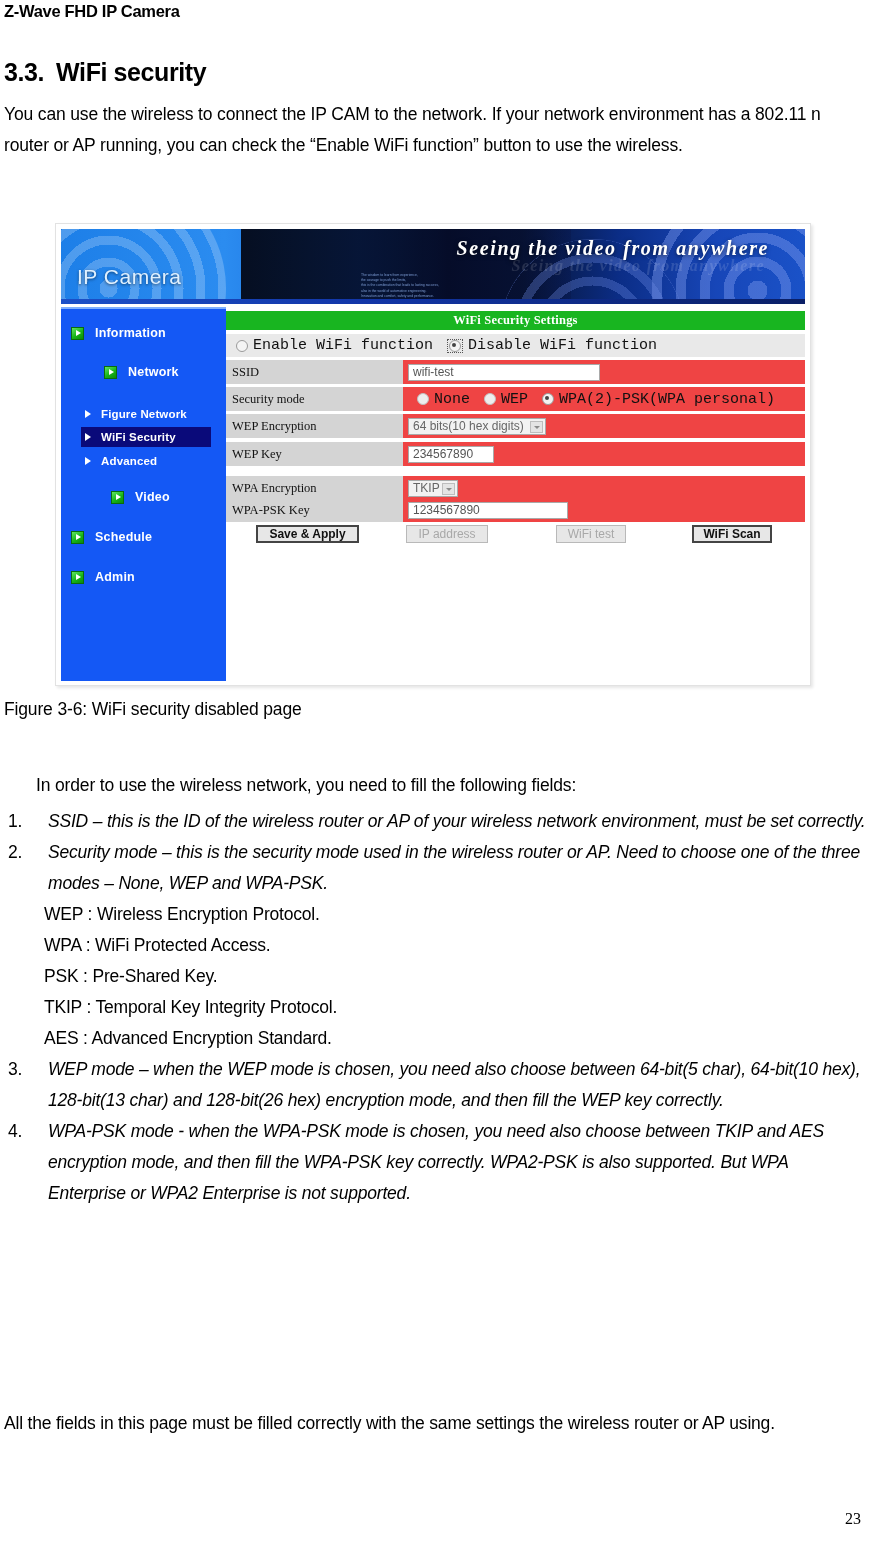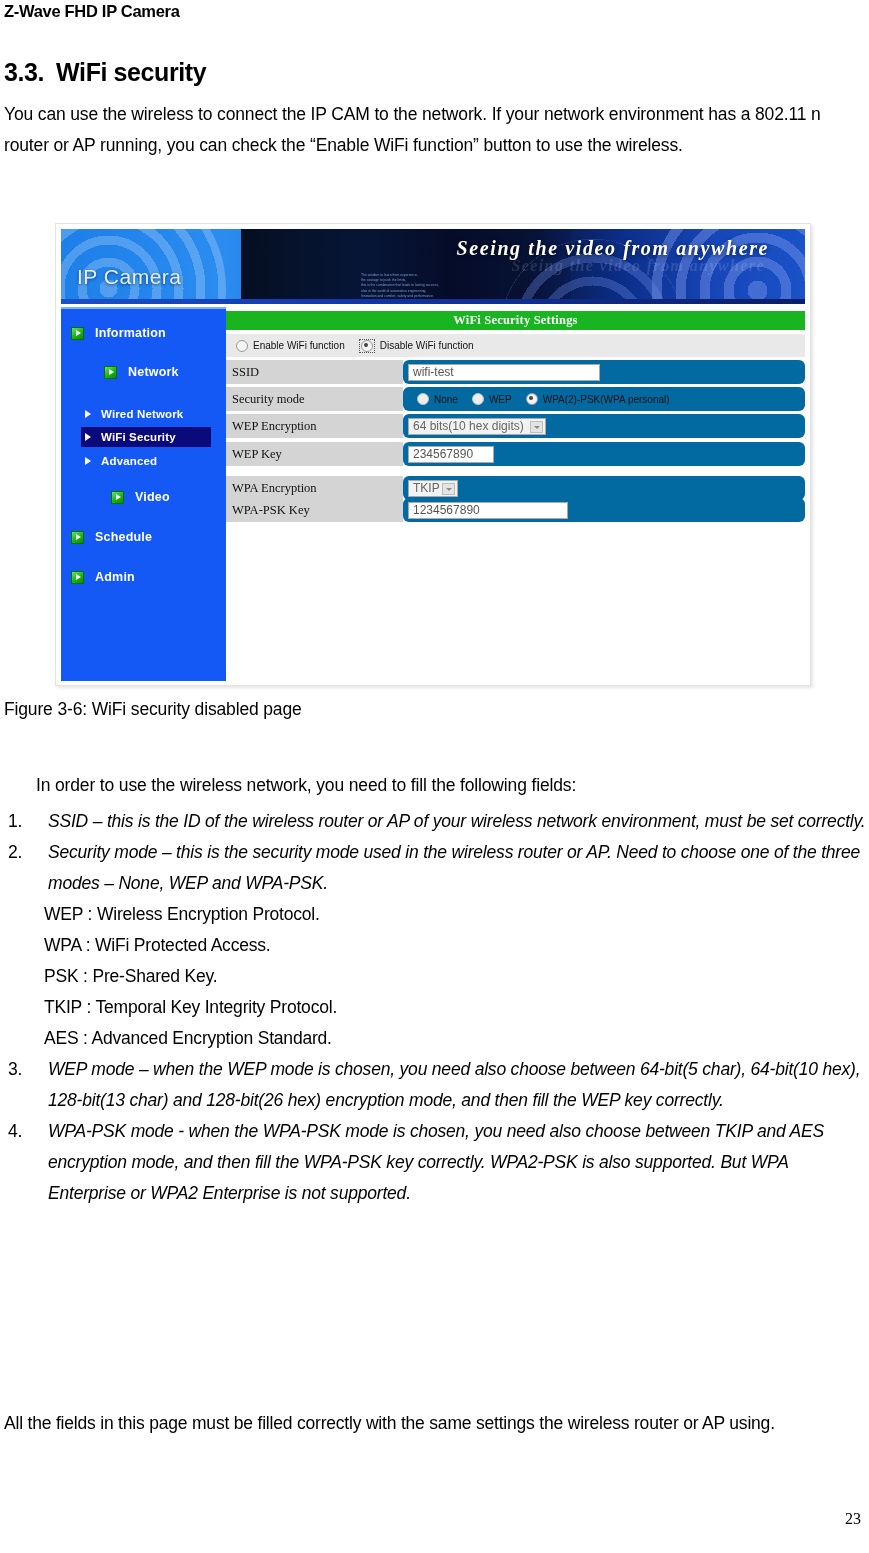--- a/index.html
+++ b/index.html
@@ -332,26 +332,25 @@
     font-size: 12.5px;
     display: flex;
     align-items: center;
     padding-left: 6px;
     box-sizing: border-box;
     color: #111;
   }
   .rvalue {
     flex: 1;
     height: 100%;
-    background: #0369a1;
+    background: #ef4444;
     display: flex;
     align-items: center;
     padding-left: 5px;
     box-sizing: border-box;
-    border-radius: 6px;
   }
   .row.wide {
     background: #e9e9e9;
   }
   .radio {
     width: 10px; height: 10px;
     border-radius: 50%;
     border: 1px solid #9a9a9a;
     background: #f4f4f4;
     display: inline-block;
@@ -361,22 +360,22 @@
   .radio.on::after {
     content: "";
     position: absolute;
     left: 2px; top: 2px;
     width: 4px; height: 4px;
     border-radius: 50%;
     background: #444;
   }
   .radio.dim { border-color: #c0c0c0; background: #eee; }
   .rtext {
-    font-family: Liberation Sans, sans-serif;
-    font-size: 10px;
+    font-family: Liberation Mono, monospace;
+    font-size: 15px;
     margin-left: 5px;
     margin-right: 14px;
     color: #111;
   }
   .focusbox {
     display: inline-flex;
     align-items: center;
     border: 1px dotted #555;
     padding: 0 1px;
   }
@@ -486,21 +485,21 @@
           <span class="nav-top-label">Information</span>
         </div>
 
         <div class="nav-item" style="top:53px;padding-left:33px;">
           <span class="ico-green"></span>
           <span class="nav-top-label">Network</span>
         </div>
 
         <div class="sub-item" style="top:95px;">
           <span class="tri"></span>
-          <span class="sub-label">Wired Network</span>
+          <span class="sub-label">Figure Network</span>
         </div>
 
         <div class="sub-item selected" style="top:118px;">
           <span class="tri"></span>
           <span class="sub-label">WiFi Security</span>
         </div>
 
         <div class="sub-item" style="top:142px;">
           <span class="tri"></span>
           <span class="sub-label">Advanced</span>
@@ -582,20 +581,26 @@
           </span>
         </div>
 
         <div class="row" style="top:191px; height:24px;">
           <span class="rlabel">WPA-PSK Key</span>
           <span class="rvalue">
             <span class="textinput" style="width:160px;">1234567890</span>
           </span>
         </div>
 
+        <div class="btnrow" style="top:216px;">
+          <span class="btn strong" style="left:30px; width:103px;">Save &amp; Apply</span>
+          <span class="btn disabled" style="left:180px; width:82px;">IP address</span>
+          <span class="btn disabled" style="left:330px; width:70px;">WiFi test</span>
+          <span class="btn strong" style="left:466px; width:80px;">WiFi Scan</span>
+        </div>
 
       </div>
     </div>
   </div>
 
   <div class="figcaption">Figure 3-6: WiFi security disabled page</div>
 
   <div class="lead">In order to use the wireless network, you need to fill the following fields:</div>
 
   <div class="numlist">

